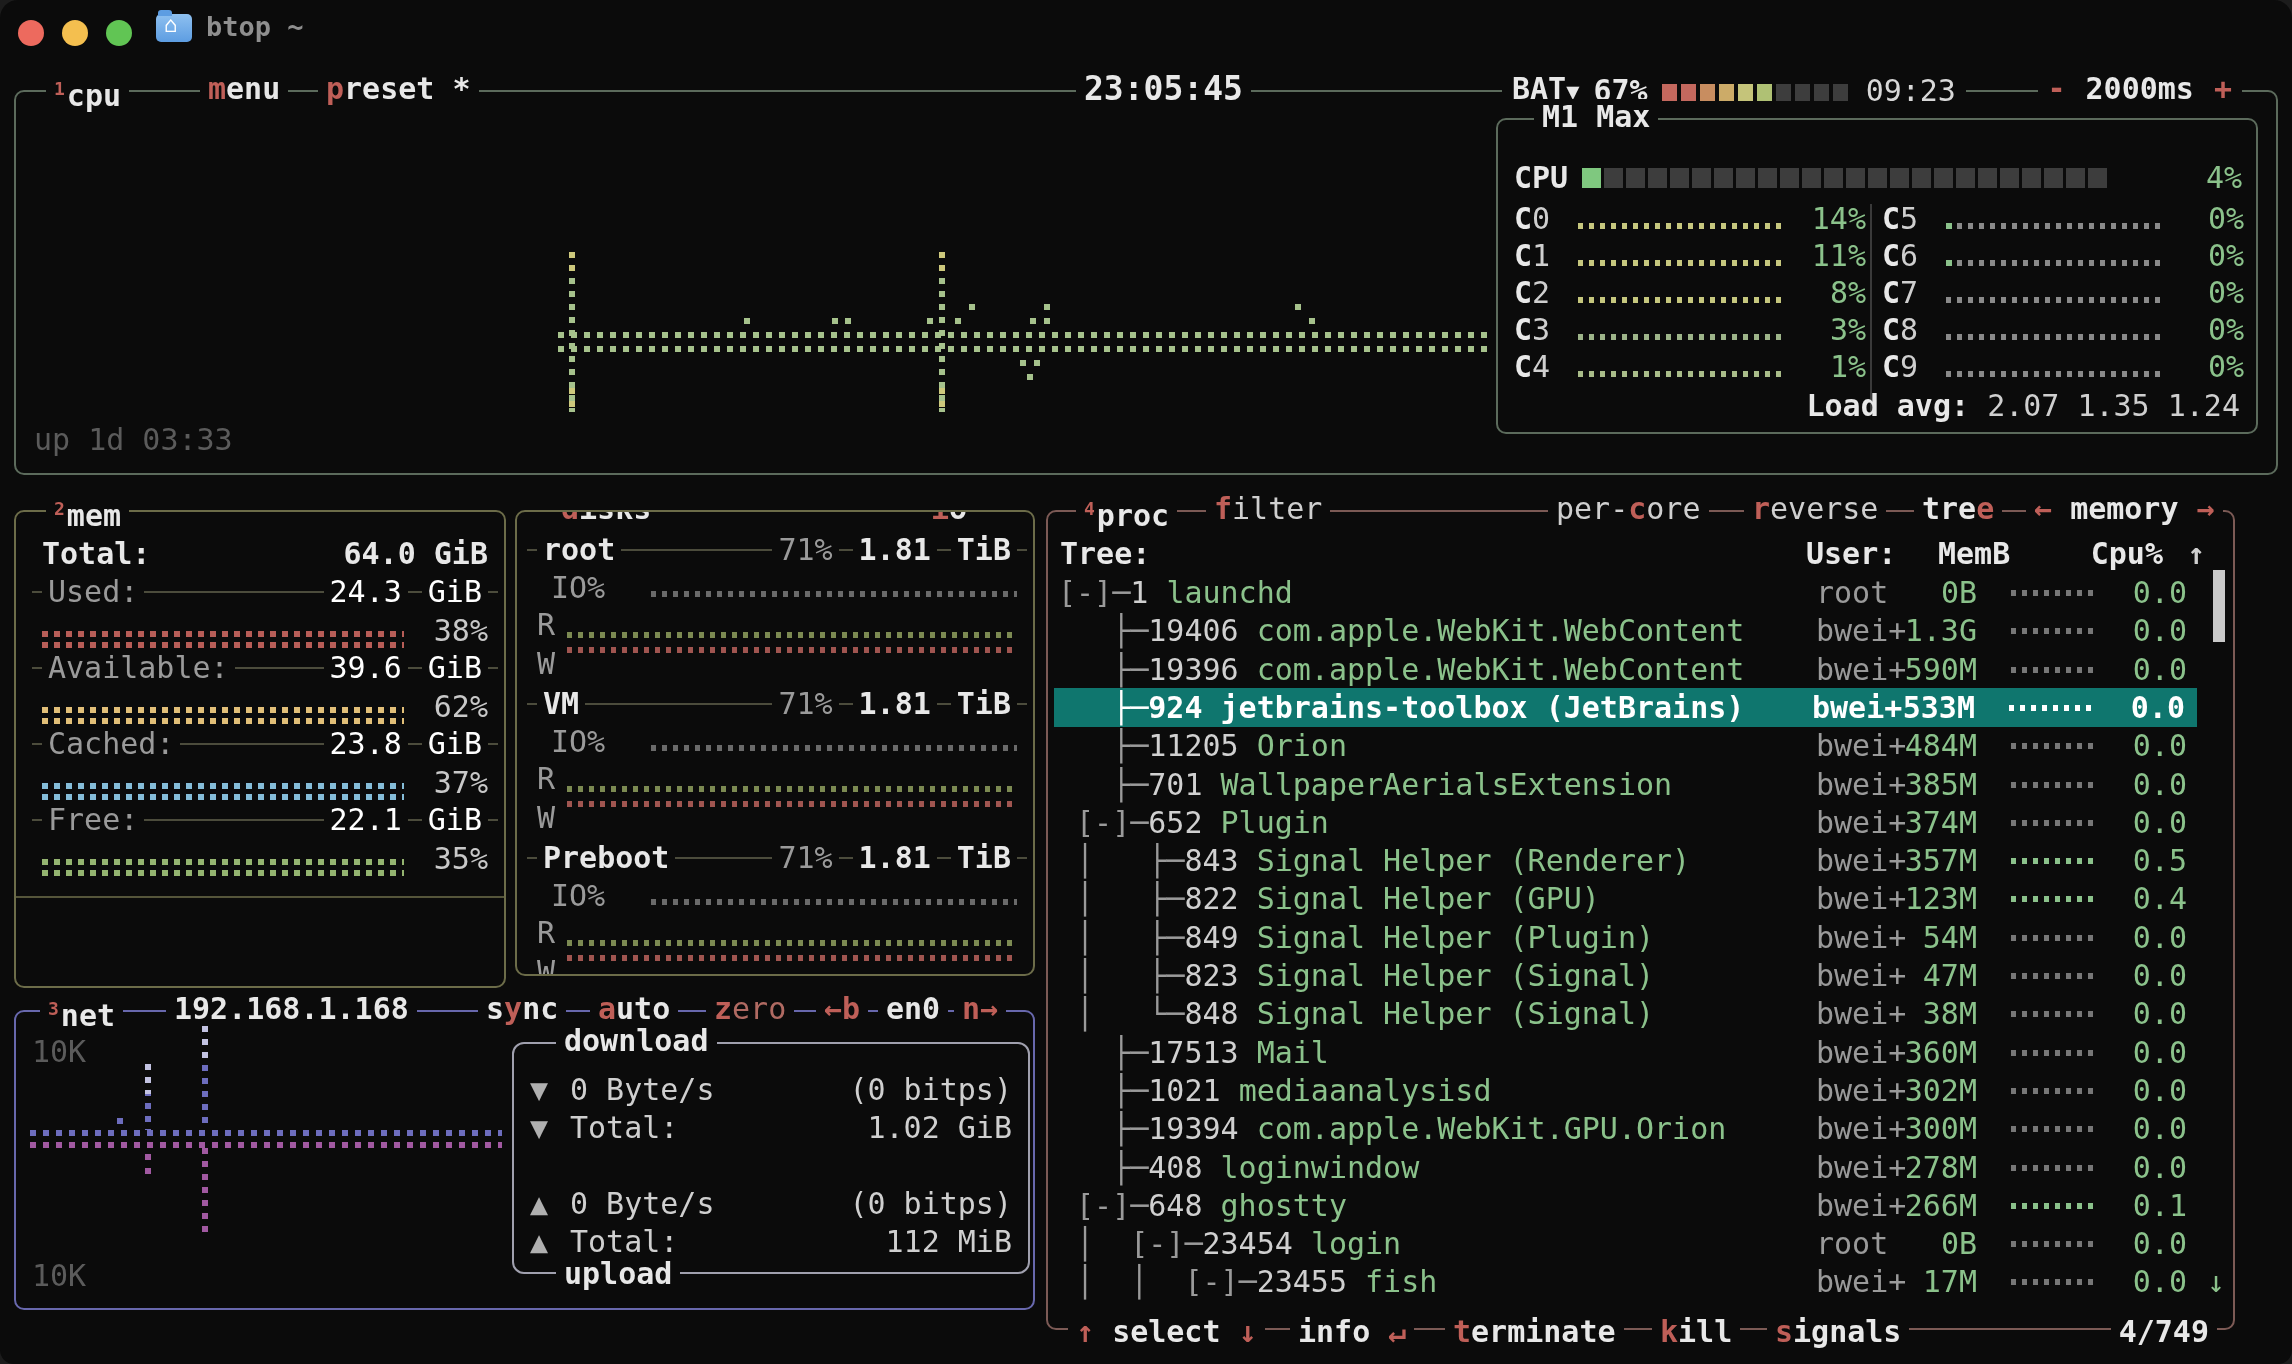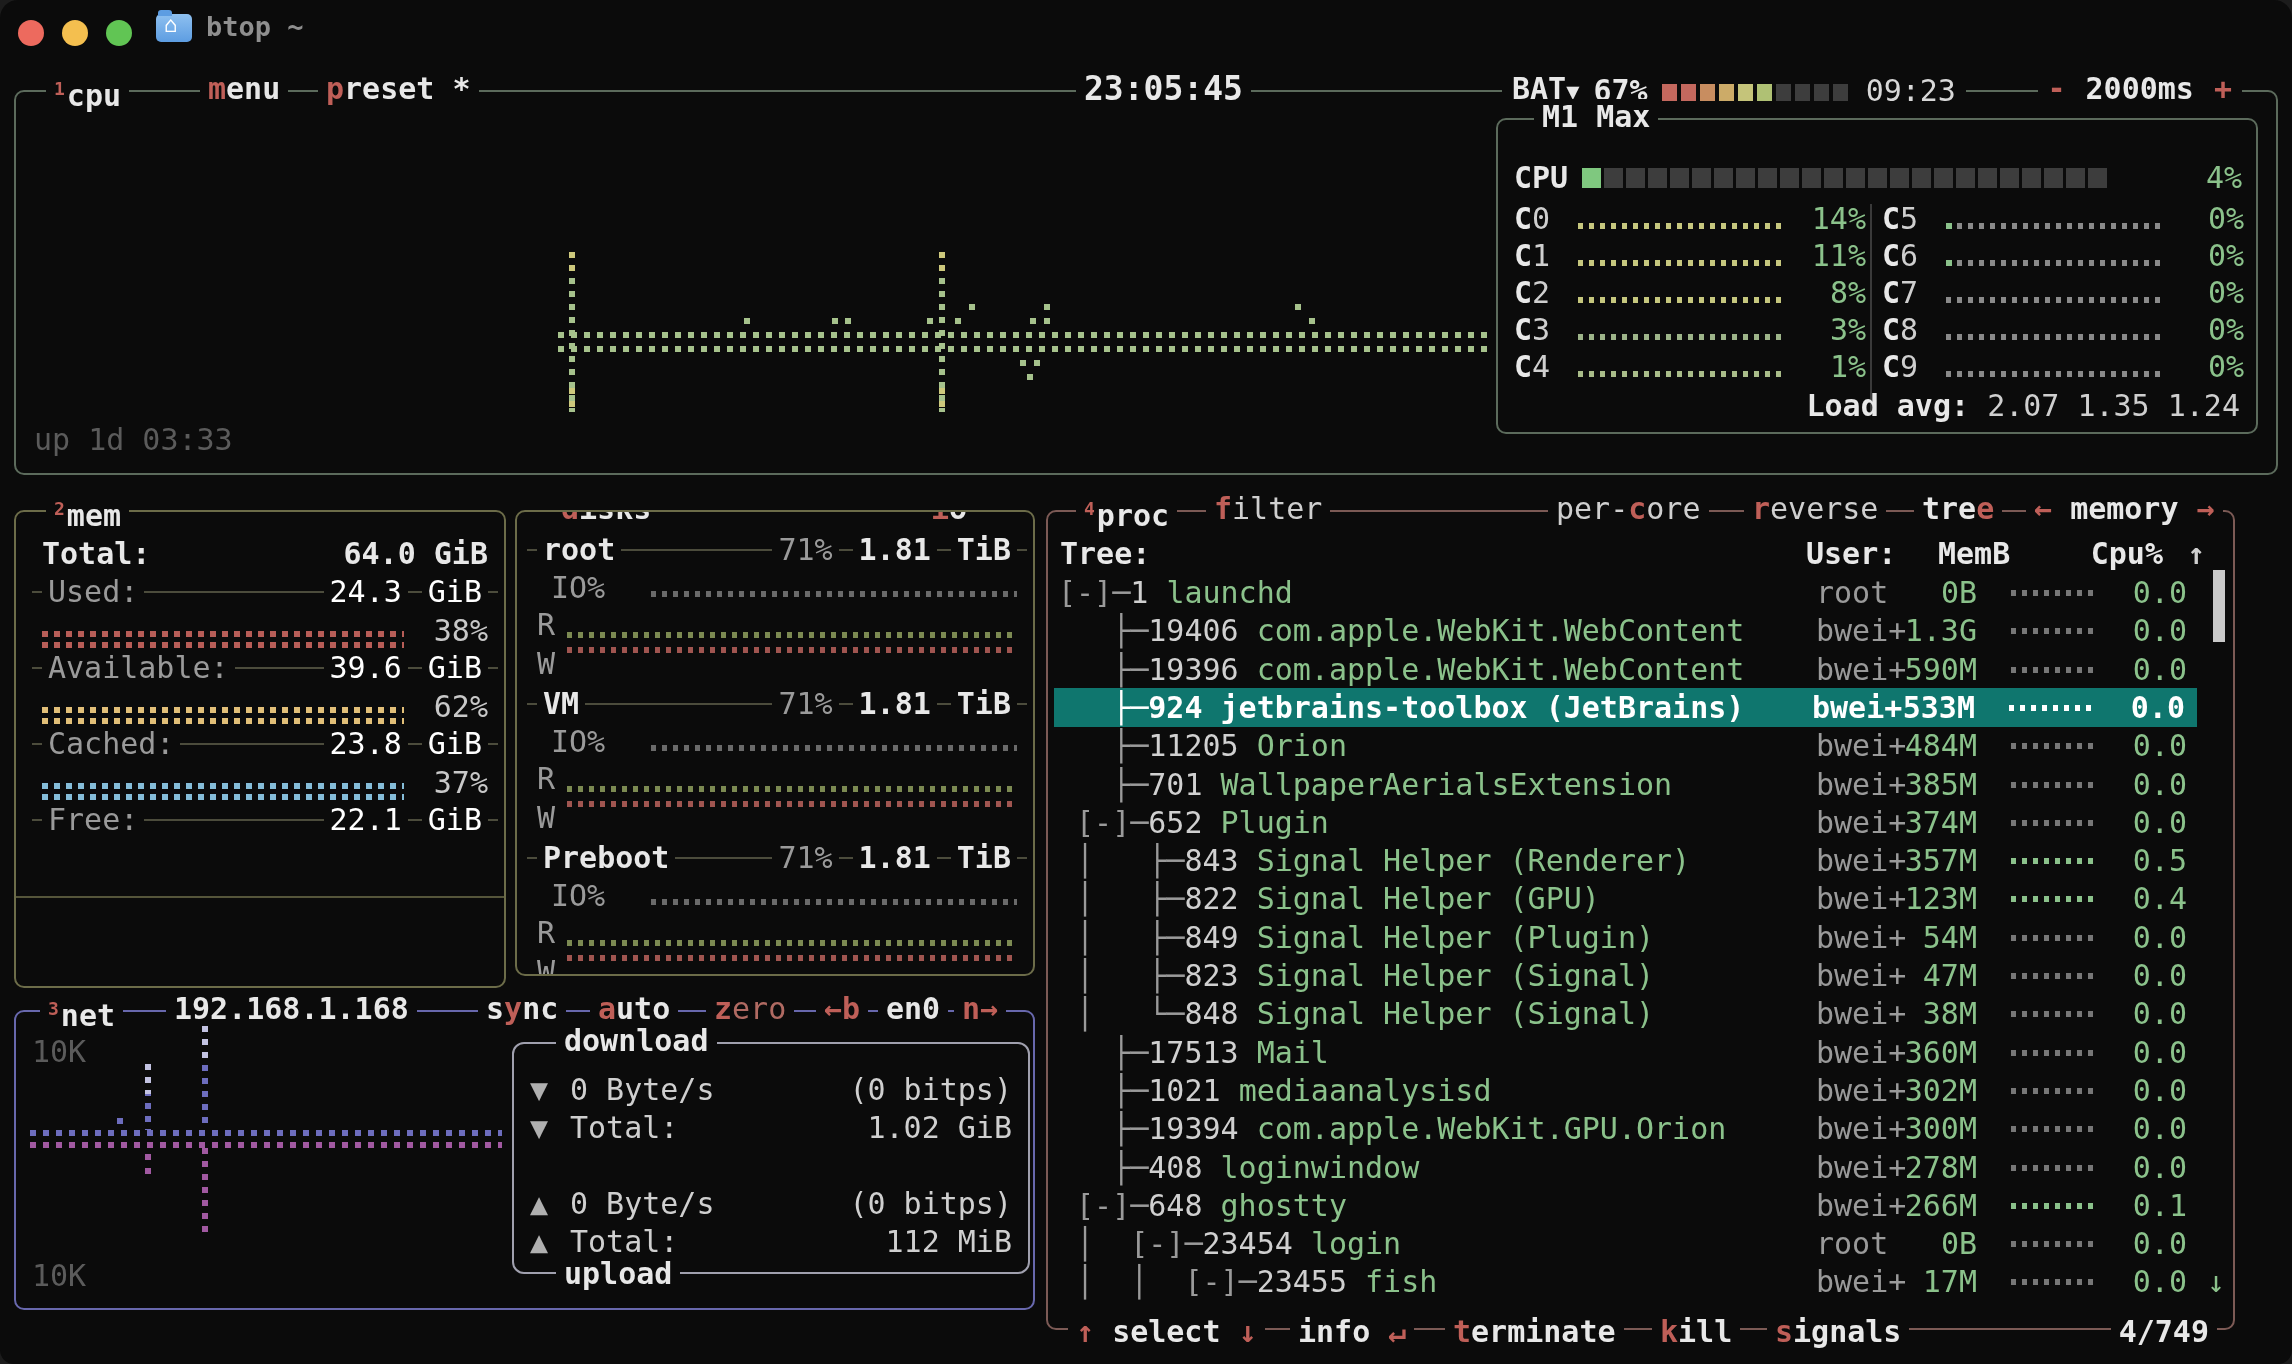--- a/index.html
+++ b/index.html
@@ -295,20 +295,24 @@
             <div class="meter2" style="--c:#85bcd8"></div>
             <span class="mpct">37%</span>
           </div>
           <div class="rline">
             <span class="mlabel">Free:</span>
             <span class="fill" style="background:none;padding:0"></span>
             <span class="mval">22.1</span>
             <span class="gap" style="background:none;padding:0"></span>
             <span class="munit">GiB</span>
           </div>
+          <div class="mmeter">
+            <div class="meter2" style="--c:#94b470"></div>
+            <span class="mpct">35%</span>
+          </div>
         </div>
     </div>
     <div id="mem-divider"></div>
   </div>
 
   <div class="box" id="disks-box">
     <span class="ontop" style="left:36px"><span class="p-r">d</span><span class="p-b">isks</span></span>
     <span class="ontop" style="right:58px"><span class="p-r">i</span><span class="p-b">o</span></span>
     <div id="disk-content">
         <div>

